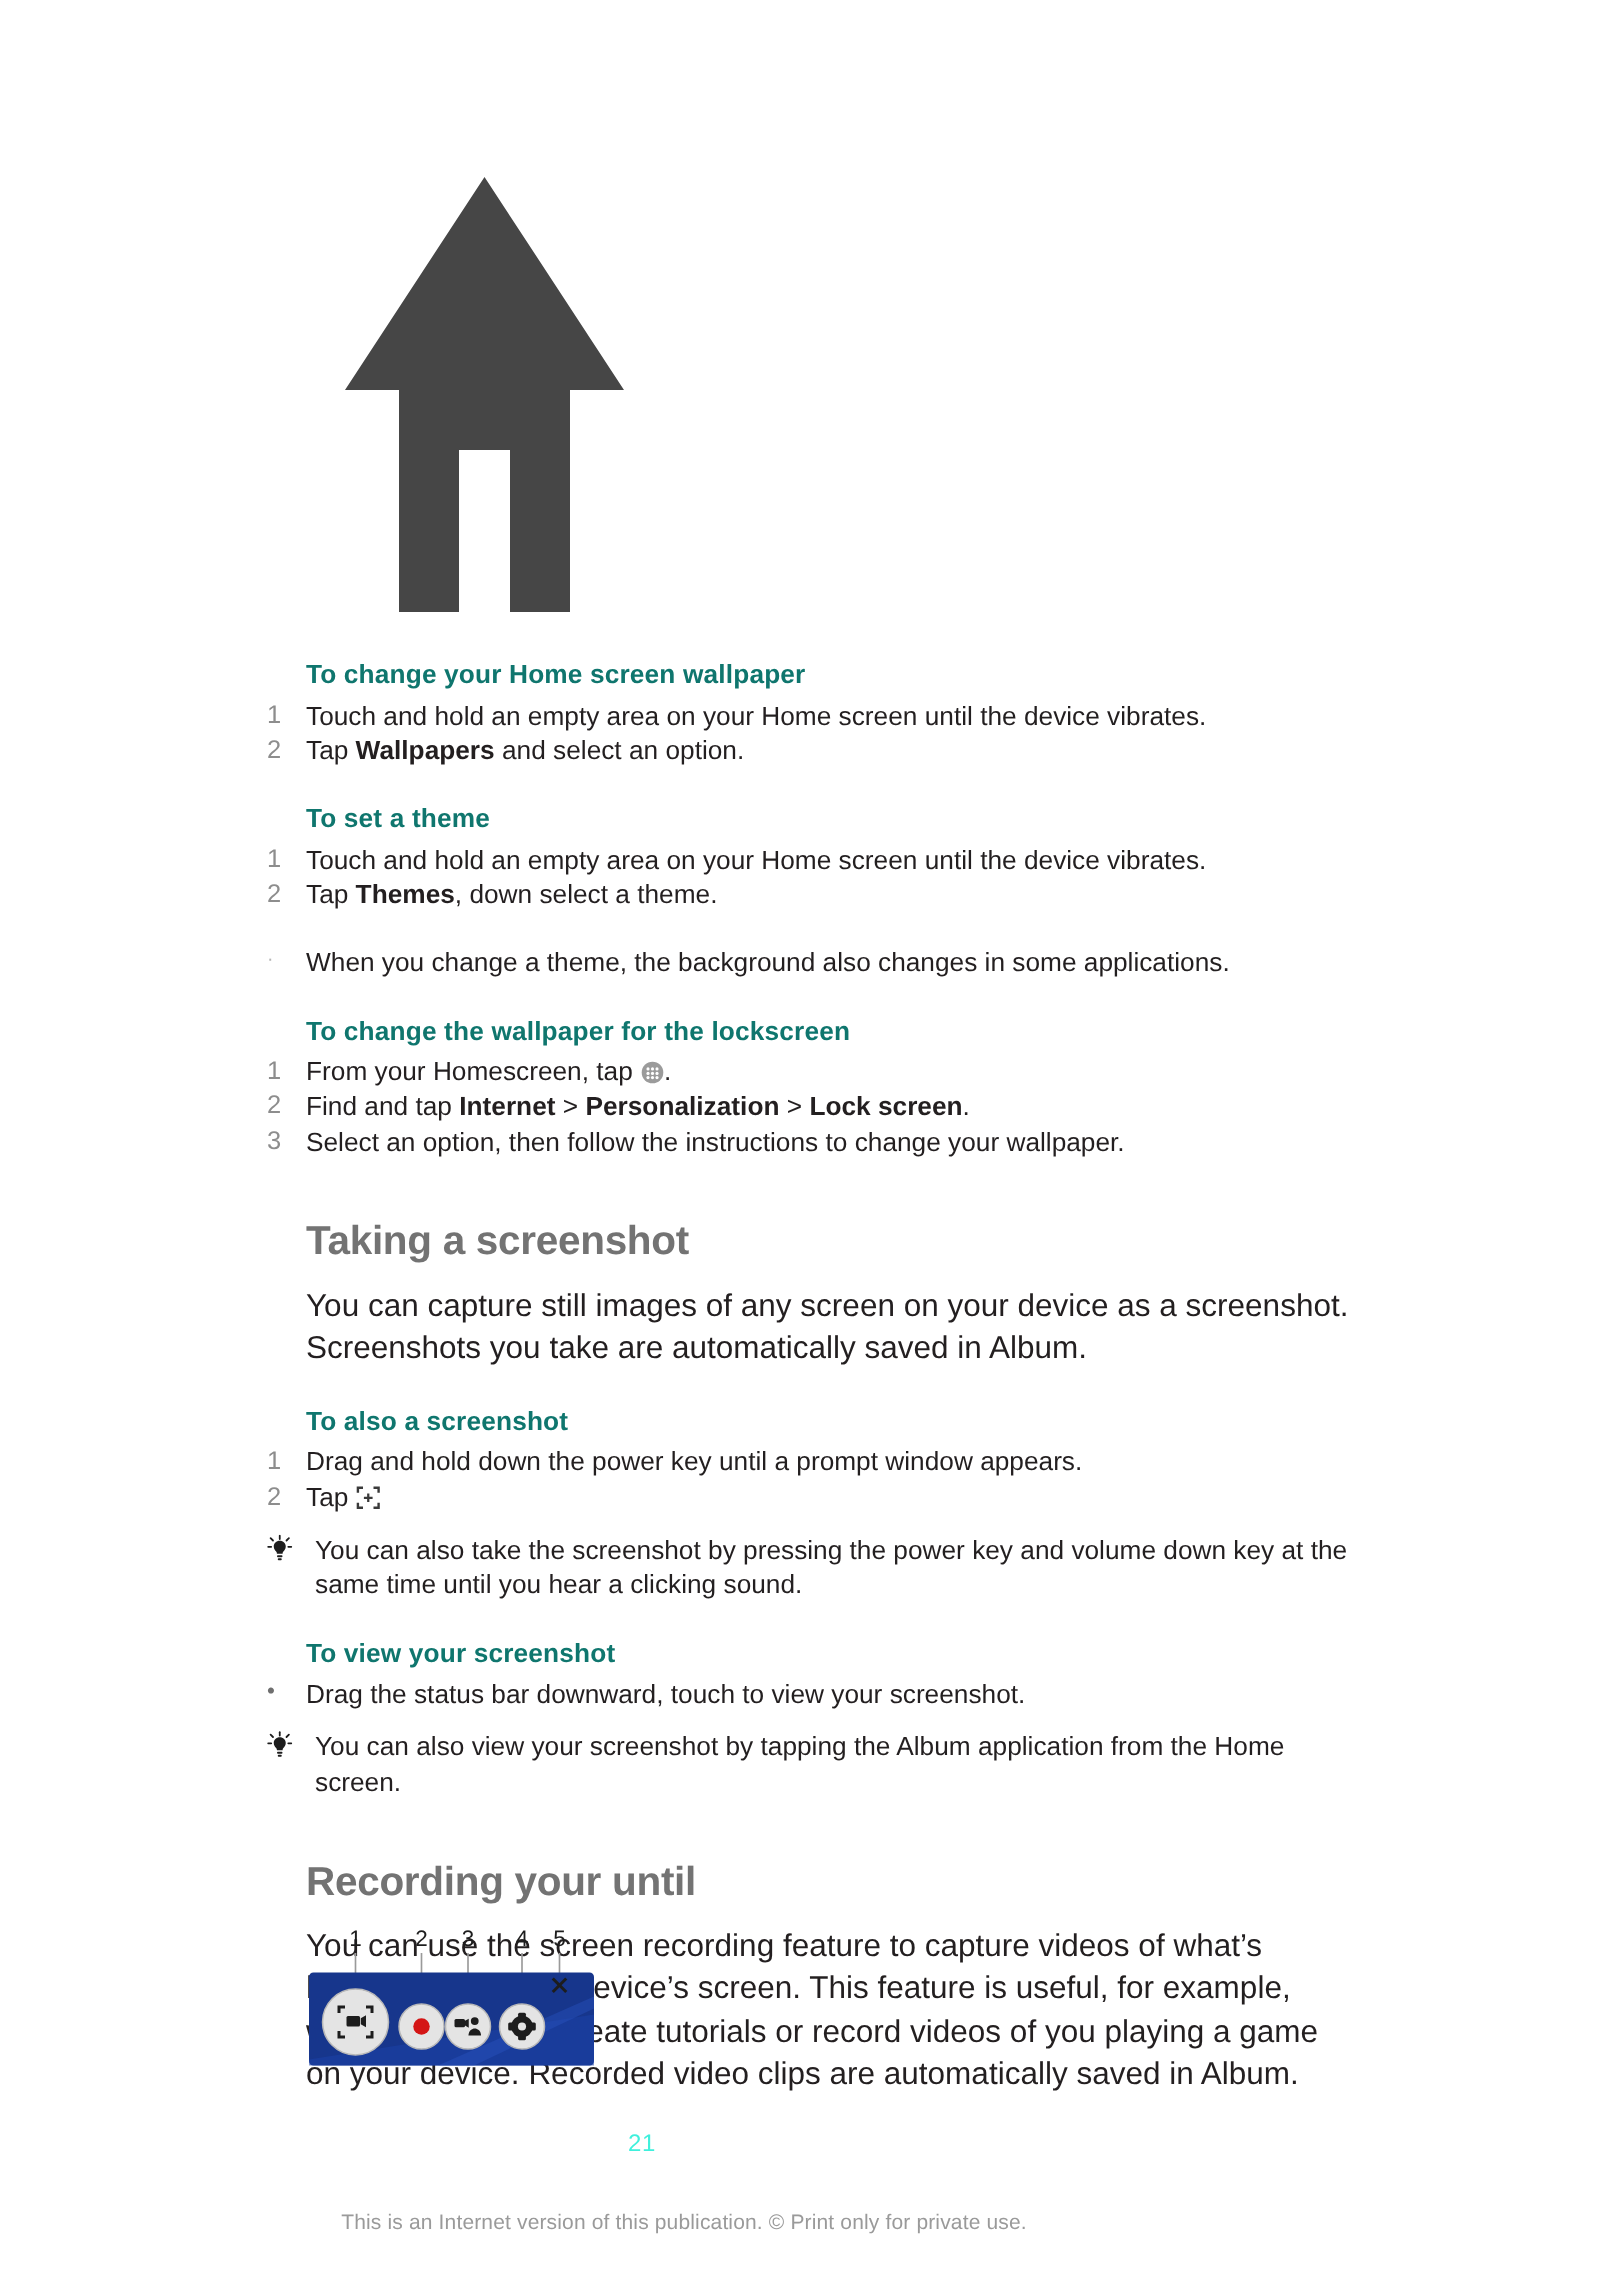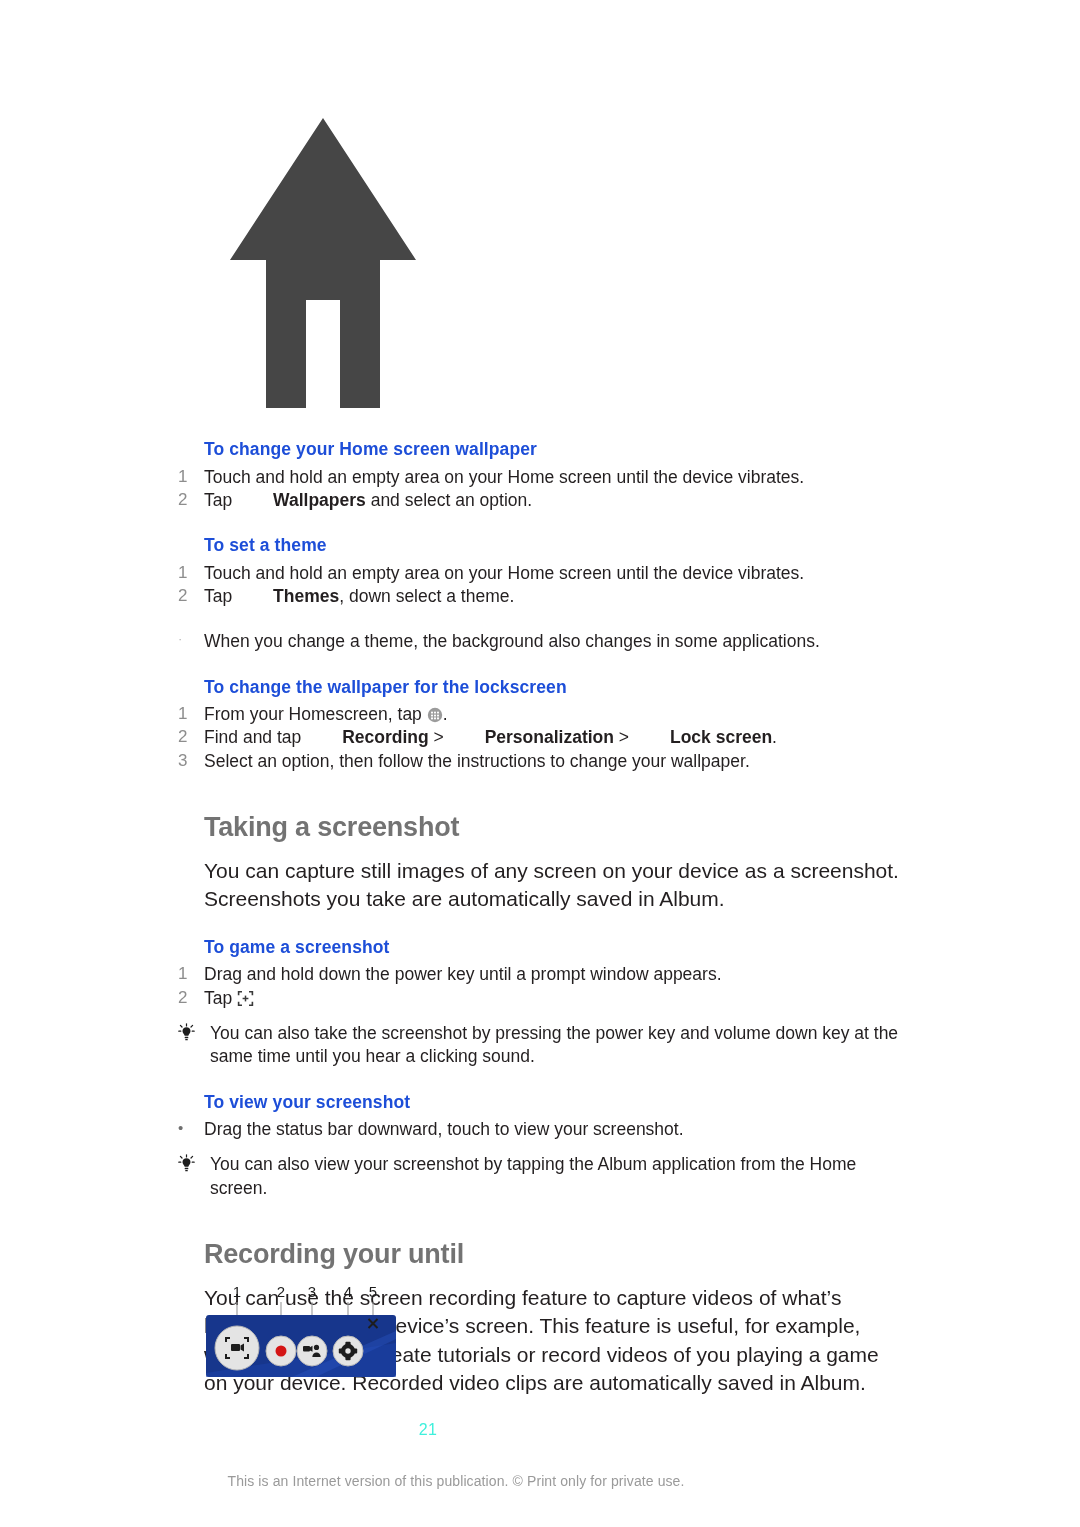--- a/index.html
+++ b/index.html
@@ -36,21 +36,21 @@
   
   .content {
     position: absolute;
     left: 178px;
     top: 438px;
     width: 730px;
   }
 
   
   .h-sub {
-    color: #1d4ed8;
+    color: #0f766e;
     font-size: 17.5px;
     font-weight: bold;
     letter-spacing: 0.1px;
     margin: 0 0 4px 26px;
     line-height: 1.35;
   }
   .h-main {
     color: #737373;
     font-size: 27px;
     font-weight: bold;
@@ -75,21 +75,21 @@
   .row .marker {
     flex: 0 0 26px;
     color: #8d8d8d;
     font-size: 17px;
     line-height: 1.33;
     text-align: left;
   }
   .row .txt {
     flex: 1 1 auto;
   }
-  .row .txt b { font-weight: bold; margin-left: 36px; }
+  .row .txt b { font-weight: bold; }
 
   
   .para {
     margin: 0 0 0 26px;
     font-size: 21px;
     line-height: 1.36;
     color: #231f20;
     max-width: 700px;
   }
 
@@ -217,36 +217,36 @@
                   <circle cx="8" cy="8.6" r="1.05"></circle>
                   <circle cx="11" cy="8.6" r="1.05"></circle>
                   <circle cx="5" cy="11.4" r="1.05"></circle>
                   <circle cx="8" cy="11.4" r="1.05"></circle>
                   <circle cx="11" cy="11.4" r="1.05"></circle>
                 </g>
               </svg></span><span>.</span></span>
       </li>
       <li class="row">
         <span class="marker">2</span>
-        <span class="txt"><span>Find and tap </span><b>Recording</b><span> &gt; </span><b>Personalization</b><span> &gt; </span><b>Lock screen</b><span>.</span></span>
+        <span class="txt"><span>Find and tap </span><b>Internet</b><span> &gt; </span><b>Personalization</b><span> &gt; </span><b>Lock screen</b><span>.</span></span>
       </li>
       <li class="row">
         <span class="marker">3</span>
         <span class="txt">Select an option, then follow the instructions to change your wallpaper.</span>
       </li>
     </ol>
 
     <div class="gap-xl"></div>
 
     <div class="h-main">Taking a screenshot</div>
     <p class="para">You can capture still images of any screen on your device as a screenshot. Screenshots you take are automatically saved in Album.</p>
 
     <div class="gap-m"></div>
 
-    <div class="h-sub">To game a screenshot</div>
+    <div class="h-sub">To also a screenshot</div>
     <ol class="steps">
       <li class="row">
         <span class="marker">1</span>
         <span class="txt">Drag and hold down the power key until a prompt window appears.</span>
       </li>
       <li class="row">
         <span class="marker">2</span>
         <span class="txt"><span>Tap </span><span class="inline-icon crosshair"><svg viewBox="0 0 17 17" xmlns="http://www.w3.org/2000/svg">
                 <g fill="none" stroke="#3a3a3a" stroke-width="1.6">
                   <path d="M1.6 5.2V1.8h3.4"></path>

